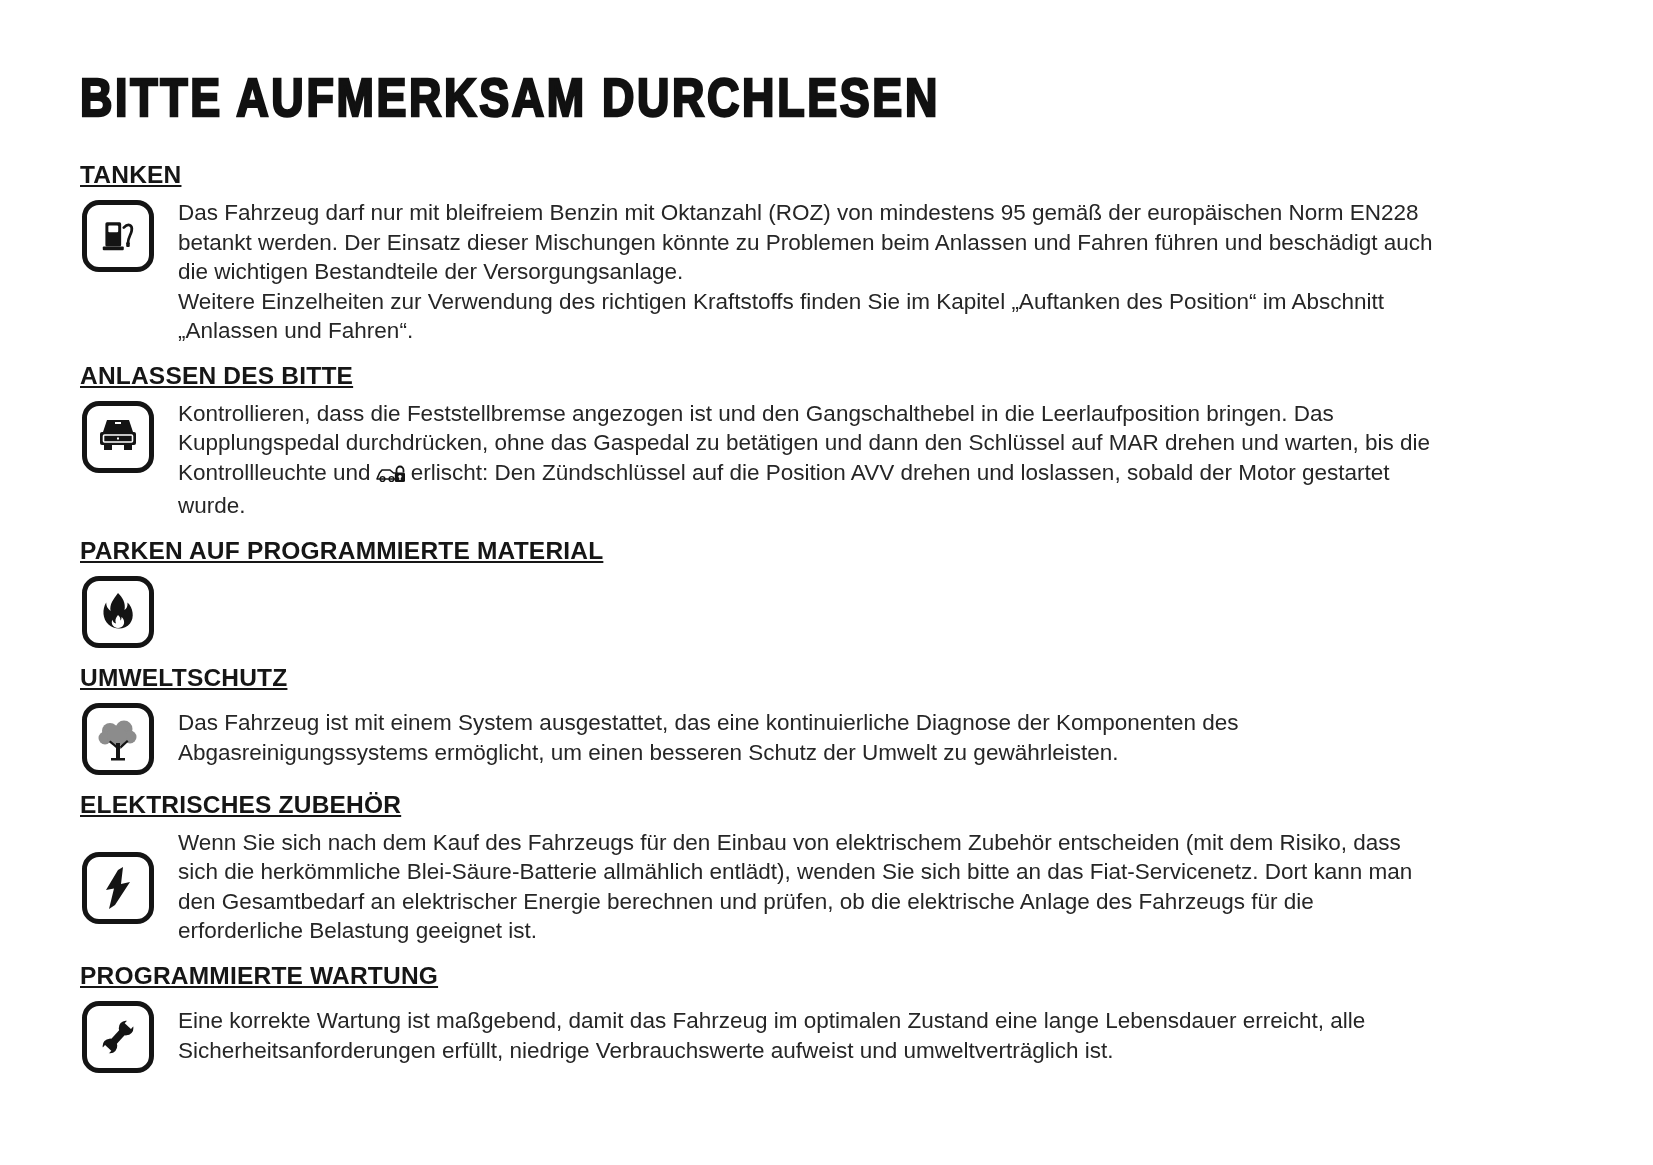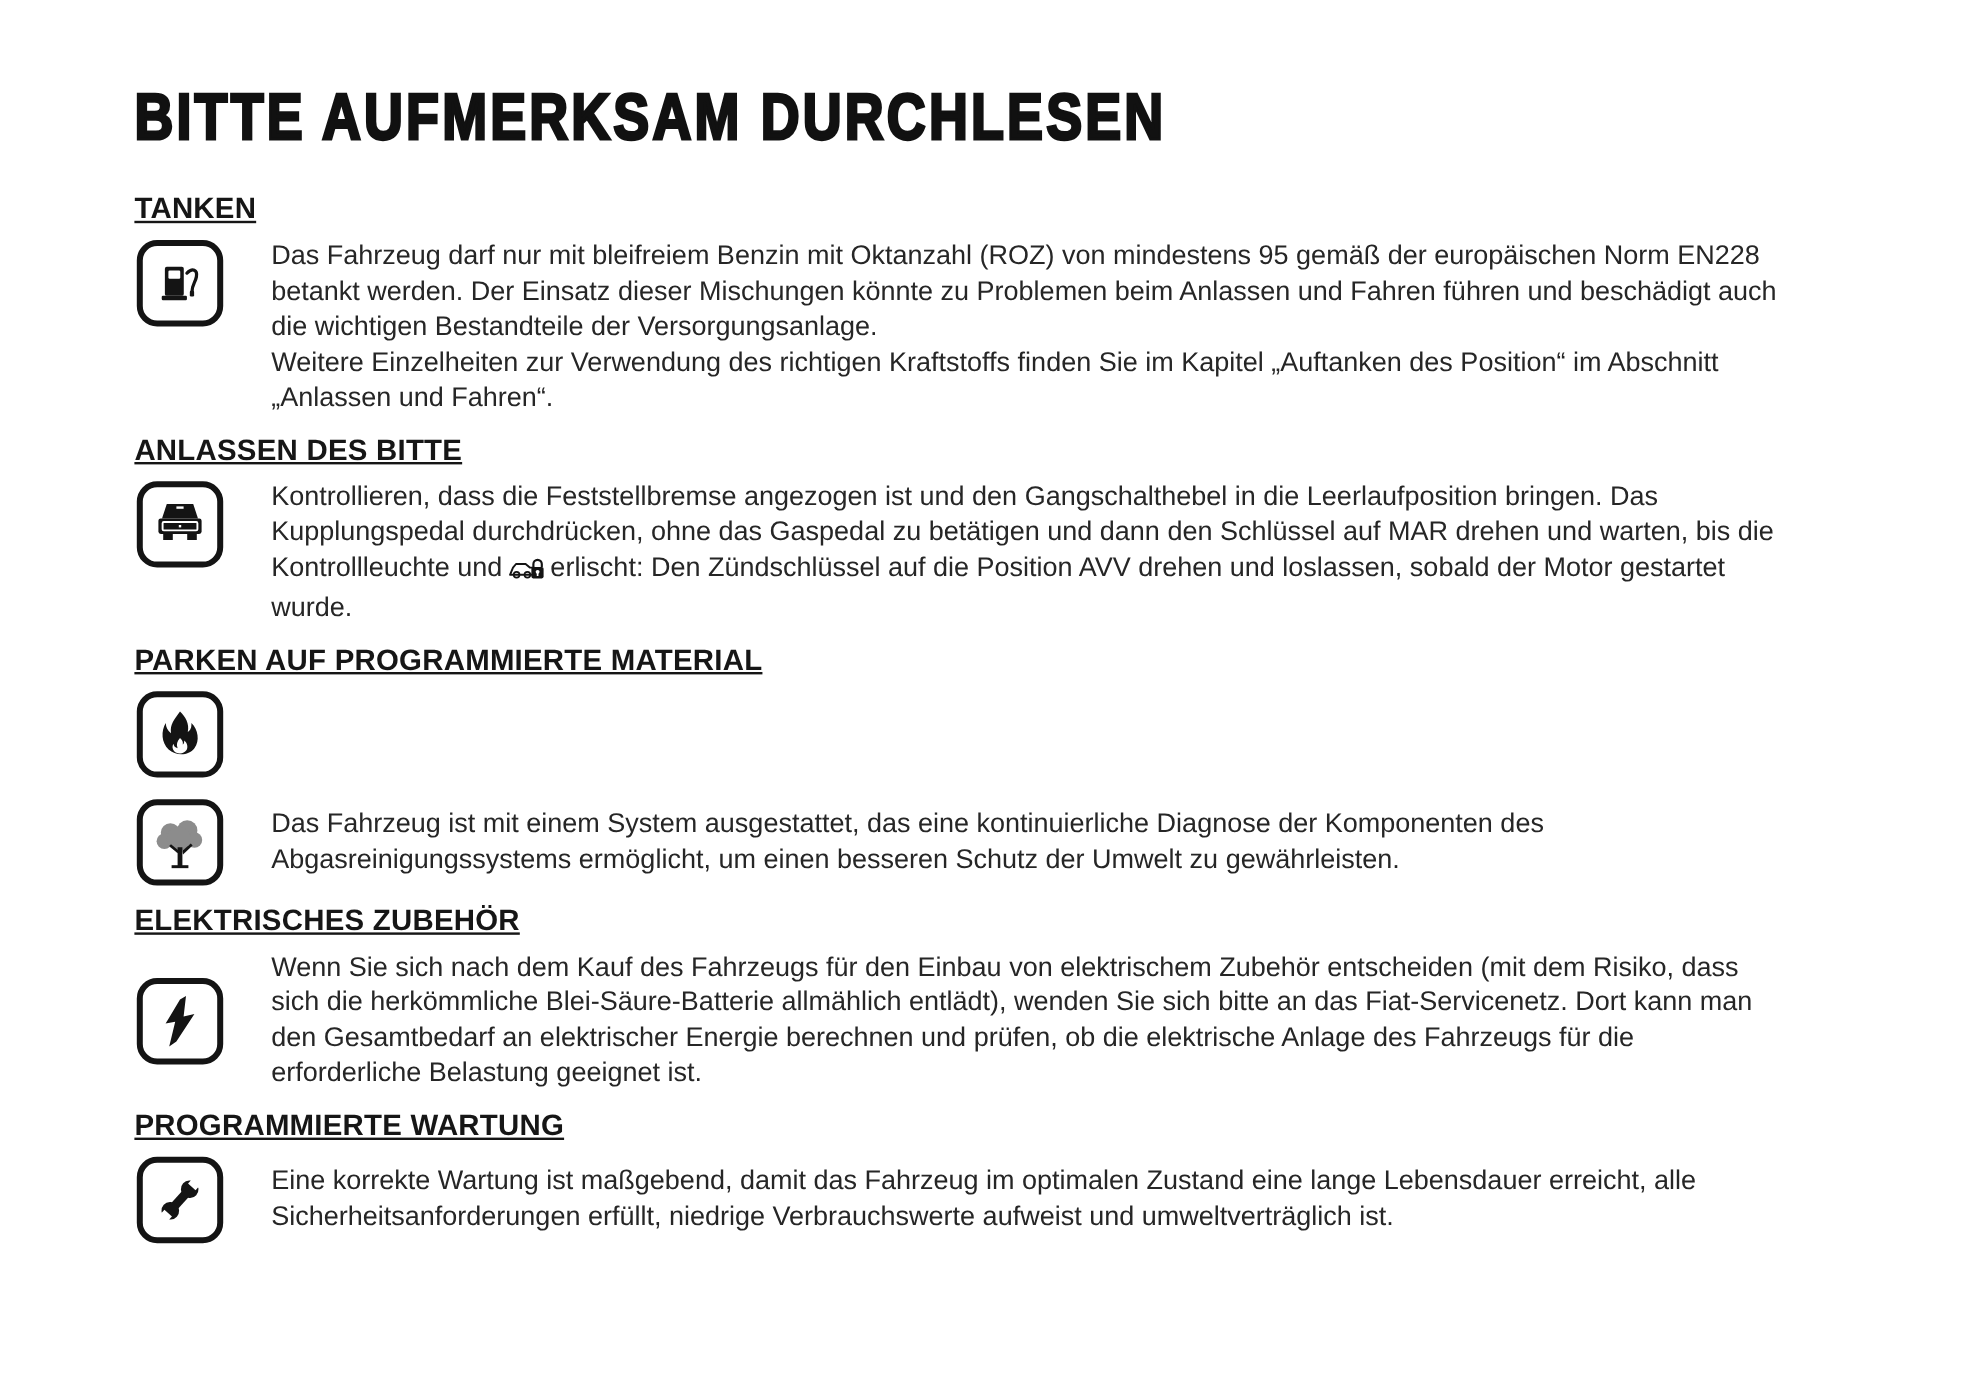--- a/index.html
+++ b/index.html
@@ -8,21 +8,21 @@
     background: #ffffff;
   }
   body {
     width: 1653px;
     min-height: 1165px;
     font-family: "Liberation Sans", sans-serif;
     color: #222222;
     box-sizing: border-box;
   }
   .page {
-    padding: 68px 140px 40px 112px;
+    padding: 68px 140px 40px 80px;
   }
   .page-title {
     font-size: 51px;
     font-weight: bold;
     letter-spacing: 3px;
     color: #111111;
     -webkit-text-stroke: 2.4px #111111;
     transform: scale(0.88, 1.06);
     transform-origin: left center;
     white-space: nowrap;
@@ -50,21 +50,21 @@
     height: 62px;
     border: 5px solid #141414;
     border-radius: 17px;
     display: flex;
     align-items: center;
     justify-content: center;
     margin: 2px 0 0 2px;
     background: #ffffff;
   }
   .section-text {
-    margin-left: 40px;
+    margin-left: 24px;
     max-width: 1262px;
     font-size: 22.5px;
     line-height: 29.5px;
     color: #262626;
   }
   .section-text p { margin: 0; }
   .inline-icon {
     display: inline-block;
     vertical-align: -4px;
     margin: 0 5px;
@@ -130,20 +130,21 @@
       <div class="icon-box">
         <svg width="40" height="42" viewBox="0 0 40 42">
           <path d="M20 2 C15 9 11.5 13 12.5 20 C9.5 17.5 8.2 15 8.2 11.5 C4 18 4.5 28 10.5 33.5 C16.5 39 27 39 32 32.5 C36.8 26.5 35 16.5 29.5 11.5 C29.7 15.5 28.7 17.5 26.5 19 C28 12 24.5 6.5 20 2 Z" fill="#141414"></path>
           <path d="M20 24 C17.5 27 16.8 29.5 18 32.5 C16 32 14.8 30.8 14.5 28.8 C13 31.5 14 34.5 16.5 36 C19.5 37.8 23.5 37 25.3 34.3 C27 31.7 26 27.8 23.5 26 C23.6 27.8 23.2 28.8 22.3 29.5 C22.8 27.3 21.8 25.8 20 24 Z" fill="#ffffff"></path>
         </svg>
       </div>
     </div>
   </div>
 
   <div class="section">
+    <div class="section-heading">UMWELTSCHUTZ</div>
     <div class="section-body v-center">
       <div class="icon-box">
         <svg width="44" height="44" viewBox="0 0 44 44">
           <circle cx="14" cy="14" r="8" fill="#8c8c8c"></circle>
           <circle cx="28" cy="12" r="8.5" fill="#8c8c8c"></circle>
           <circle cx="34" cy="20" r="6.5" fill="#8c8c8c"></circle>
           <circle cx="9" cy="21" r="6.5" fill="#8c8c8c"></circle>
           <circle cx="21" cy="19" r="10" fill="#8c8c8c"></circle>
           <path d="M20 26 L20 42 L24 42 L24 26 Z" fill="#141414"></path>
           <path d="M20 31 L13 25 L14.5 23.5 L21 29 Z" fill="#141414"></path>

